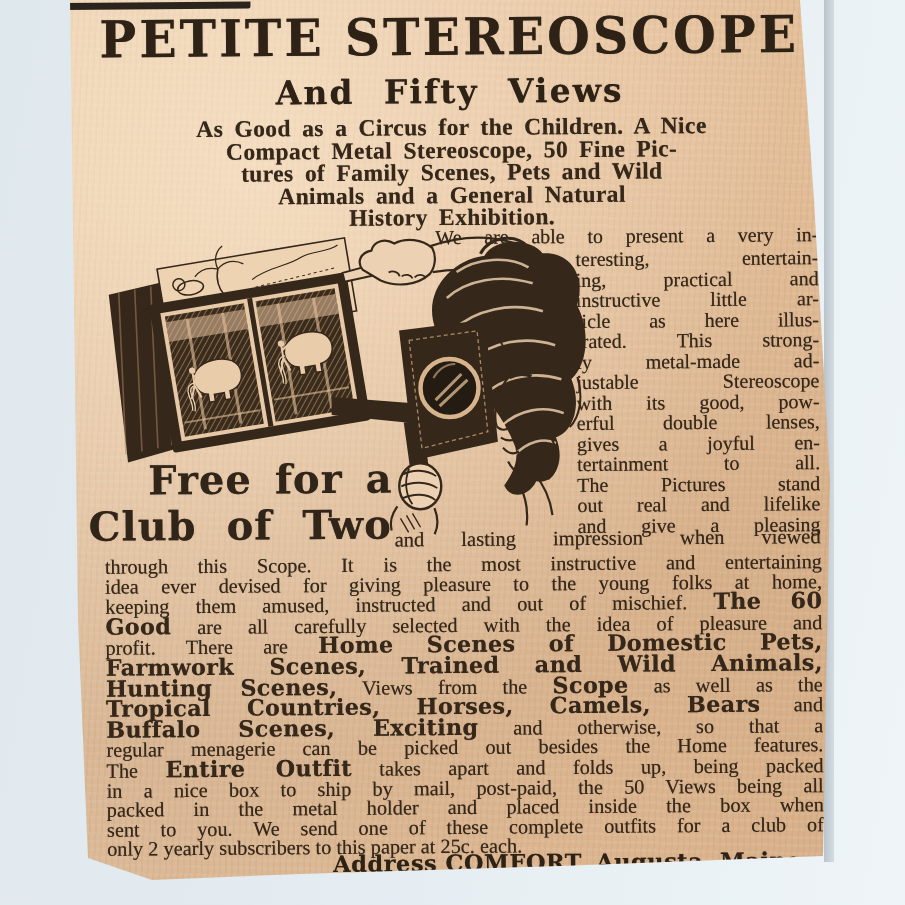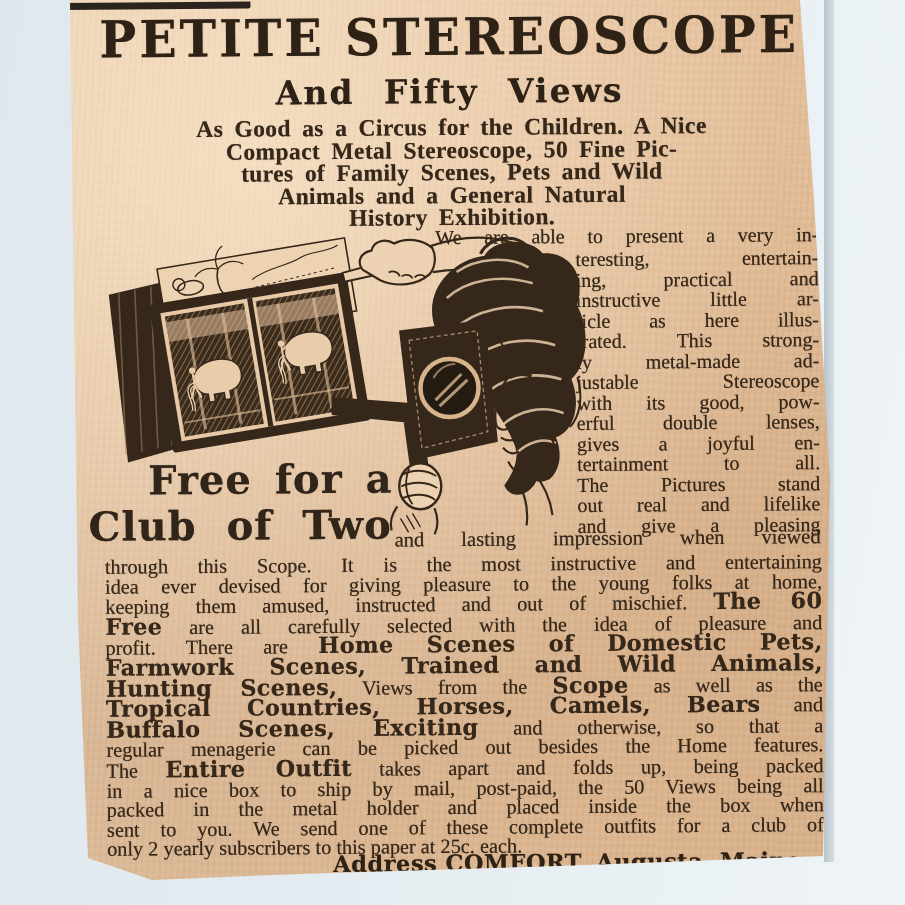--- a/index.html
+++ b/index.html
@@ -208,21 +208,21 @@
 
       <div class="tx offer1">Free for a</div>
       <div class="tx offer2">Club of Two</div>
 
       <div class="tx bridge jline">and lasting impression when viewed</div>
 
       <div class="tx bodyp">
           <div class="bodyline"><span>through this Scope.  It is the most instructive and entertaining</span></div>
           <div class="bodyline"><span>idea ever devised for giving pleasure to the young folks at home,</span></div>
           <div class="bodyline"><span>keeping them amused, instructed and out of mischief.  </span><span class="bseg">The 60</span></div>
-          <div class="bodyline"><span class="bseg">Free</span><span> are all carefully selected with the idea of pleasure and</span></div>
+          <div class="bodyline"><span class="bseg">Good</span><span> are all carefully selected with the idea of pleasure and</span></div>
           <div class="bodyline"><span>profit.  There are </span><span class="bseg">Home Scenes of Domestic Pets,</span></div>
           <div class="bodyline"><span class="bseg">Farmwork Scenes, Trained and Wild Animals,</span></div>
           <div class="bodyline"><span class="bseg">Hunting Scenes,</span><span> Views from the </span><span class="bseg">Scope</span><span> as well as the</span></div>
           <div class="bodyline"><span class="bseg">Tropical Countries, Horses, Camels, Bears</span><span> and</span></div>
           <div class="bodyline"><span class="bseg">Buffalo Scenes, Exciting</span><span> and otherwise, so that a</span></div>
           <div class="bodyline"><span>regular menagerie can be picked out besides the Home features.</span></div>
           <div class="bodyline"><span>The </span><span class="bseg">Entire Outfit</span><span> takes apart and folds up, being packed</span></div>
           <div class="bodyline"><span>in a nice box to ship by mail, post-paid, the 50 Views being all</span></div>
           <div class="bodyline"><span>packed in the metal holder and placed inside the box when</span></div>
           <div class="bodyline"><span>sent to you.  We send one of these complete outfits for a club of</span></div>

